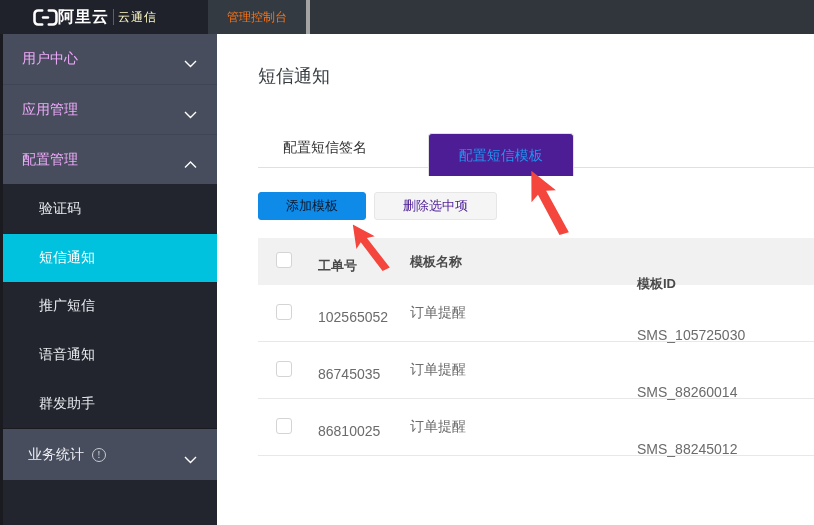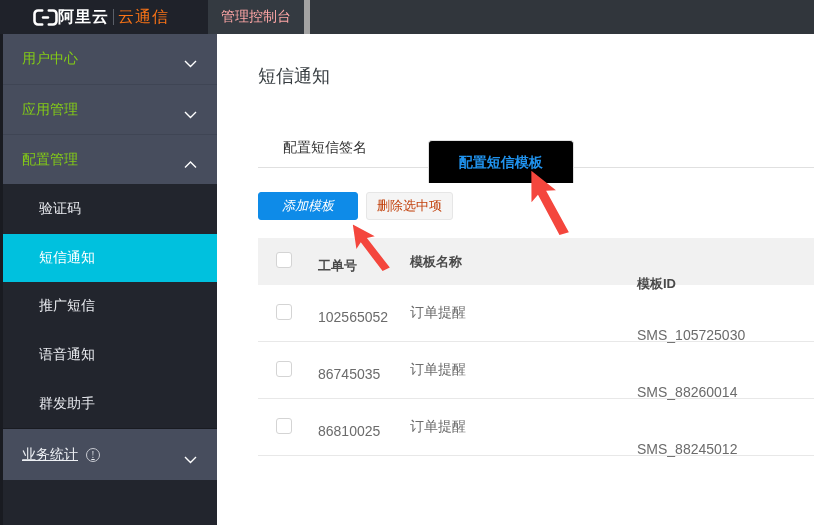--- a/index.html
+++ b/index.html
@@ -10,76 +10,76 @@
   }
 
   
   .top-header { position:absolute; left:0; top:0; width:814px; height:34px; background:#31363c; z-index:5; }
   .logo-zone {
     position:absolute; left:0; top:0; width:208px; height:34px; background:#1f222a;
     display:flex; align-items:center; padding-left:33px; gap:0;
   }
   .brand-text { color:#fff; font-size:16px; font-weight:bold; letter-spacing:1px; }
   .brand-sep { width:1px; height:16px; background:#5a5f68; margin:0 4px; }
-  .product-text { color:#f97316; font-size:16px; letter-spacing:1px; }
+  .product-text { color:#fef9c3; font-size:12px; letter-spacing:1px; }
   .console-tab {
     position:absolute; left:208px; top:0; width:102px; height:34px; background:#343a41;
-    border-right:6px solid #a3a3a3; color:#fca5a5; font-size:14px;
+    border-right:4px solid #a3a3a3; color:#f97316; font-size:12px;
     display:flex; align-items:center; justify-content:center; cursor:pointer;
   }
 
   
   .sidebar {
     position:absolute; left:0; top:34px; width:217px; height:491px;
     background:#22252d; border-left:3px solid #191b21;
   }
   .side-group-top { position:absolute; left:0; top:0; width:214px; }
   .side-item {
-    height:50px; background:#474d5d; color:#84cc16; font-size:14px;
+    height:50px; background:#474d5d; color:#f0abfc; font-size:14px;
     display:flex; align-items:center; padding-left:19px; position:relative; cursor:pointer;
   }
   .side-item + .side-item { border-top:1px solid #3f4554; }
   .side-item .chev { position:absolute; right:20px; top:50%; margin-top:-4px; }
   .submenu { position:absolute; left:0; top:151px; width:214px; }
   .sub-item {
     height:48.6px; color:#e7e9ee; font-size:14px; display:flex; align-items:center;
     padding-left:36px; cursor:pointer;
   }
   .sub-item.active { background:#00c1de; color:#fff; }
   .side-stats {
     position:absolute; left:0; top:394px; width:214px; height:52px; background:#474d5d;
     border-top:1px solid #191b21; color:#eef0f4; font-size:14px;
-    display:flex; align-items:center; padding-left:19px; cursor:pointer;text-decoration:underline;
+    display:flex; align-items:center; padding-left:25px; cursor:pointer;
   }
   .info-circle {
     display:inline-flex; align-items:center; justify-content:center;
     width:14px; height:14px; border:1px solid #c7cad1; border-radius:50%;
     font-size:10px; color:#d7dae0; margin-left:8px; font-family:"Liberation Serif",serif;
   }
   .side-stats .chev { position:absolute; right:20px; top:50%; margin-top:-4px; }
 
   
   .main { position:absolute; left:217px; top:34px; width:597px; height:491px; background:#fff; }
   .page-title { margin:30px 0 0 41px; font-size:18px; color:#373d41; font-weight:400; }
 
   .tabs { position:relative; margin:37px 0 0 41px; height:43px; border-bottom:1px solid #e0e0e0; }
   .tab {
     display:inline-block; height:42px; line-height:42px; font-size:14px; color:#333;
     padding:0 25px; cursor:pointer; vertical-align:bottom;
   }
   .tab.active {
-    margin-left:32px; height:43px; line-height:42px; background:#000000; color:#2093ee;
+    margin-left:32px; height:43px; line-height:42px; background:#4c1d95; color:#2093ee;
     border:1px solid #e0e0e0; border-bottom:none; border-radius:4px 4px 0 0; padding:0 30px;
-    position:relative; top:15px;font-weight:bold;
+    position:relative; top:8px;
   }
 
   .toolbar { margin:24px 0 0 41px; display:flex; gap:8px; }
   .btn { height:28px; font-size:13px; border-radius:3px; cursor:pointer; font-family:inherit; }
-  .btn-primary { background:#0e8be8; color:#ffffff; border:1px solid #0e8be8; width:100px;font-style:italic; }
-  .btn-disabled { background:#f5f5f5; color:#c2410c; border:1px solid #e6e6e6; padding:0 10px; cursor:not-allowed; }
+  .btn-primary { background:#0e8be8; color:#0f172a; border:1px solid #0e8be8; width:108px; }
+  .btn-disabled { background:#f5f5f5; color:#4c1d95; border:1px solid #e6e6e6; padding:0 28px; cursor:not-allowed; }
 
   .tpl-table { margin:18px 0 0 41px; width:556px; }
   .t-head { display:flex; align-items:center; height:47px; background:#f1f1f1; font-weight:bold; color:#4a4a4a; font-size:13px; }
   .t-row  { display:flex; align-items:center; height:57px; border-bottom:1px solid #e8e8e8; color:#6b6b6b; font-size:14px; background:#fff; }
   .c-check { width:60px; padding-left:18px; }
   .c-order { width:92px;margin-top:8px; }
   .c-name  { width:227px; }
   .c-id    { flex:1;margin-top:44px; }
   .checkbox {
     width:16px; height:16px; border:1px solid #d4d4d4; border-radius:3px; background:#fff;

